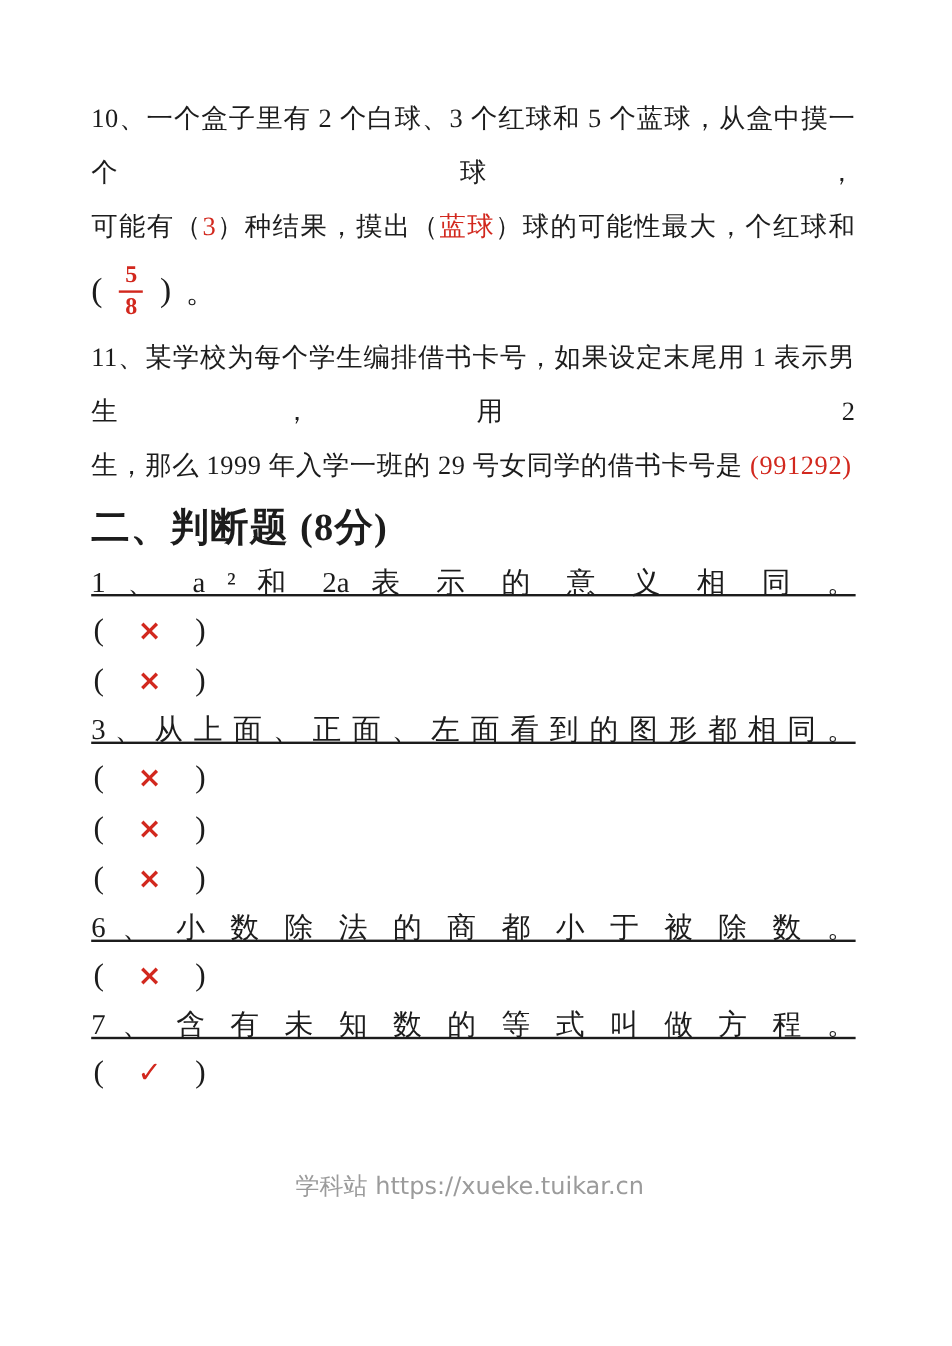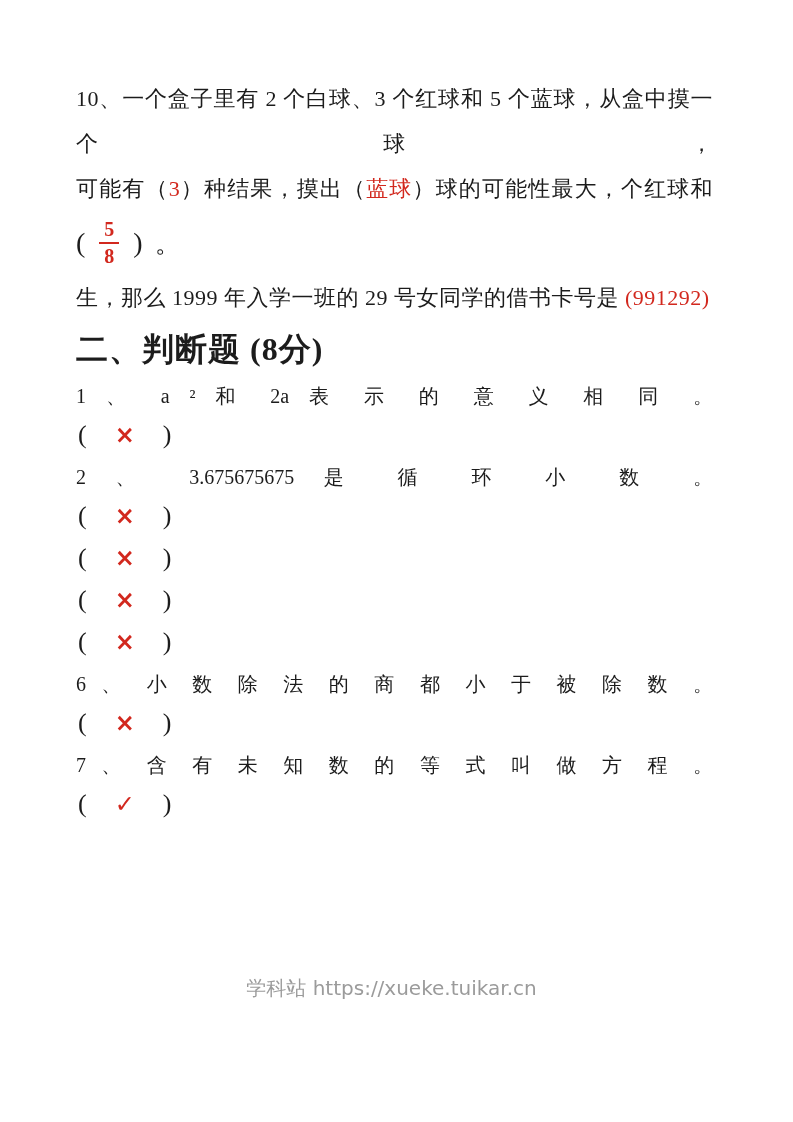--- a/index.html
+++ b/index.html
@@ -46,24 +46,25 @@
   
   .sec-heading{
     font-size:32px;font-weight:bold;
     line-height:42px;
     margin-top:8px;
     letter-spacing:1px;
   }
   
   .tf{margin-top:9px;}
   .tf-statement{
-    font-size:20px;
+    font-size:24px;
     line-height:34px;
     text-align:justify;
     text-align-last:justify;
+    text-decoration:underline;
   }
   .tf-answer{
     display:flex;align-items:center;
     gap:28px;
     margin-top:5px;
     padding-left:2px;
     font-size:26px;
     line-height:33px;
   }
   .tf-answer .mark{
@@ -94,44 +95,45 @@
       <span class="fraction">
         <span class="num">5</span>
         <span class="den">8</span>
       </span>
       <span class="paren-big">)</span>
       <span style="margin-left:12px;">。</span>
     </div>
   </section>
 
   <section>
+    <div class="fill-line">11、某学校为每个学生编排借书卡号，如果设定末尾用 1 表示男生，用 2</div>
     <div class="fill-line no-just"><span>生，那么 1999 年入学一班的 29 号女同学的借书卡号是 </span><span class="red">(991292)</span></div>
   </section>
 
   <h2 class="sec-heading">二、判断题 (8分)</h2>
 
   <div class="tf">
     <div class="tf-statement">1 、 a ² 和 2a 表 示 的 意 义 相 同 。</div>
     <div class="tf-answer">
       <span>(</span>
       <span class="mark">×</span>
       <span>)</span>
     </div>
   </div>
 
   <div class="tf">
-    <div class="tf-statement">2 、 3.675675675 是 循 环 小 数 。</div>
     <div class="tf-answer">
       <span>(</span>
       <span class="mark">×</span>
       <span>)</span>
     </div>
   </div>
 
   <div class="tf">
+    <div class="tf-statement">3 、 从 上 面 、 正 面 、 左 面 看 到 的 图 形 都 相 同 。</div>
     <div class="tf-answer">
       <span>(</span>
       <span class="mark">×</span>
       <span>)</span>
     </div>
   </div>
 
   <div class="tf">
     <div class="tf-answer">
       <span>(</span>

